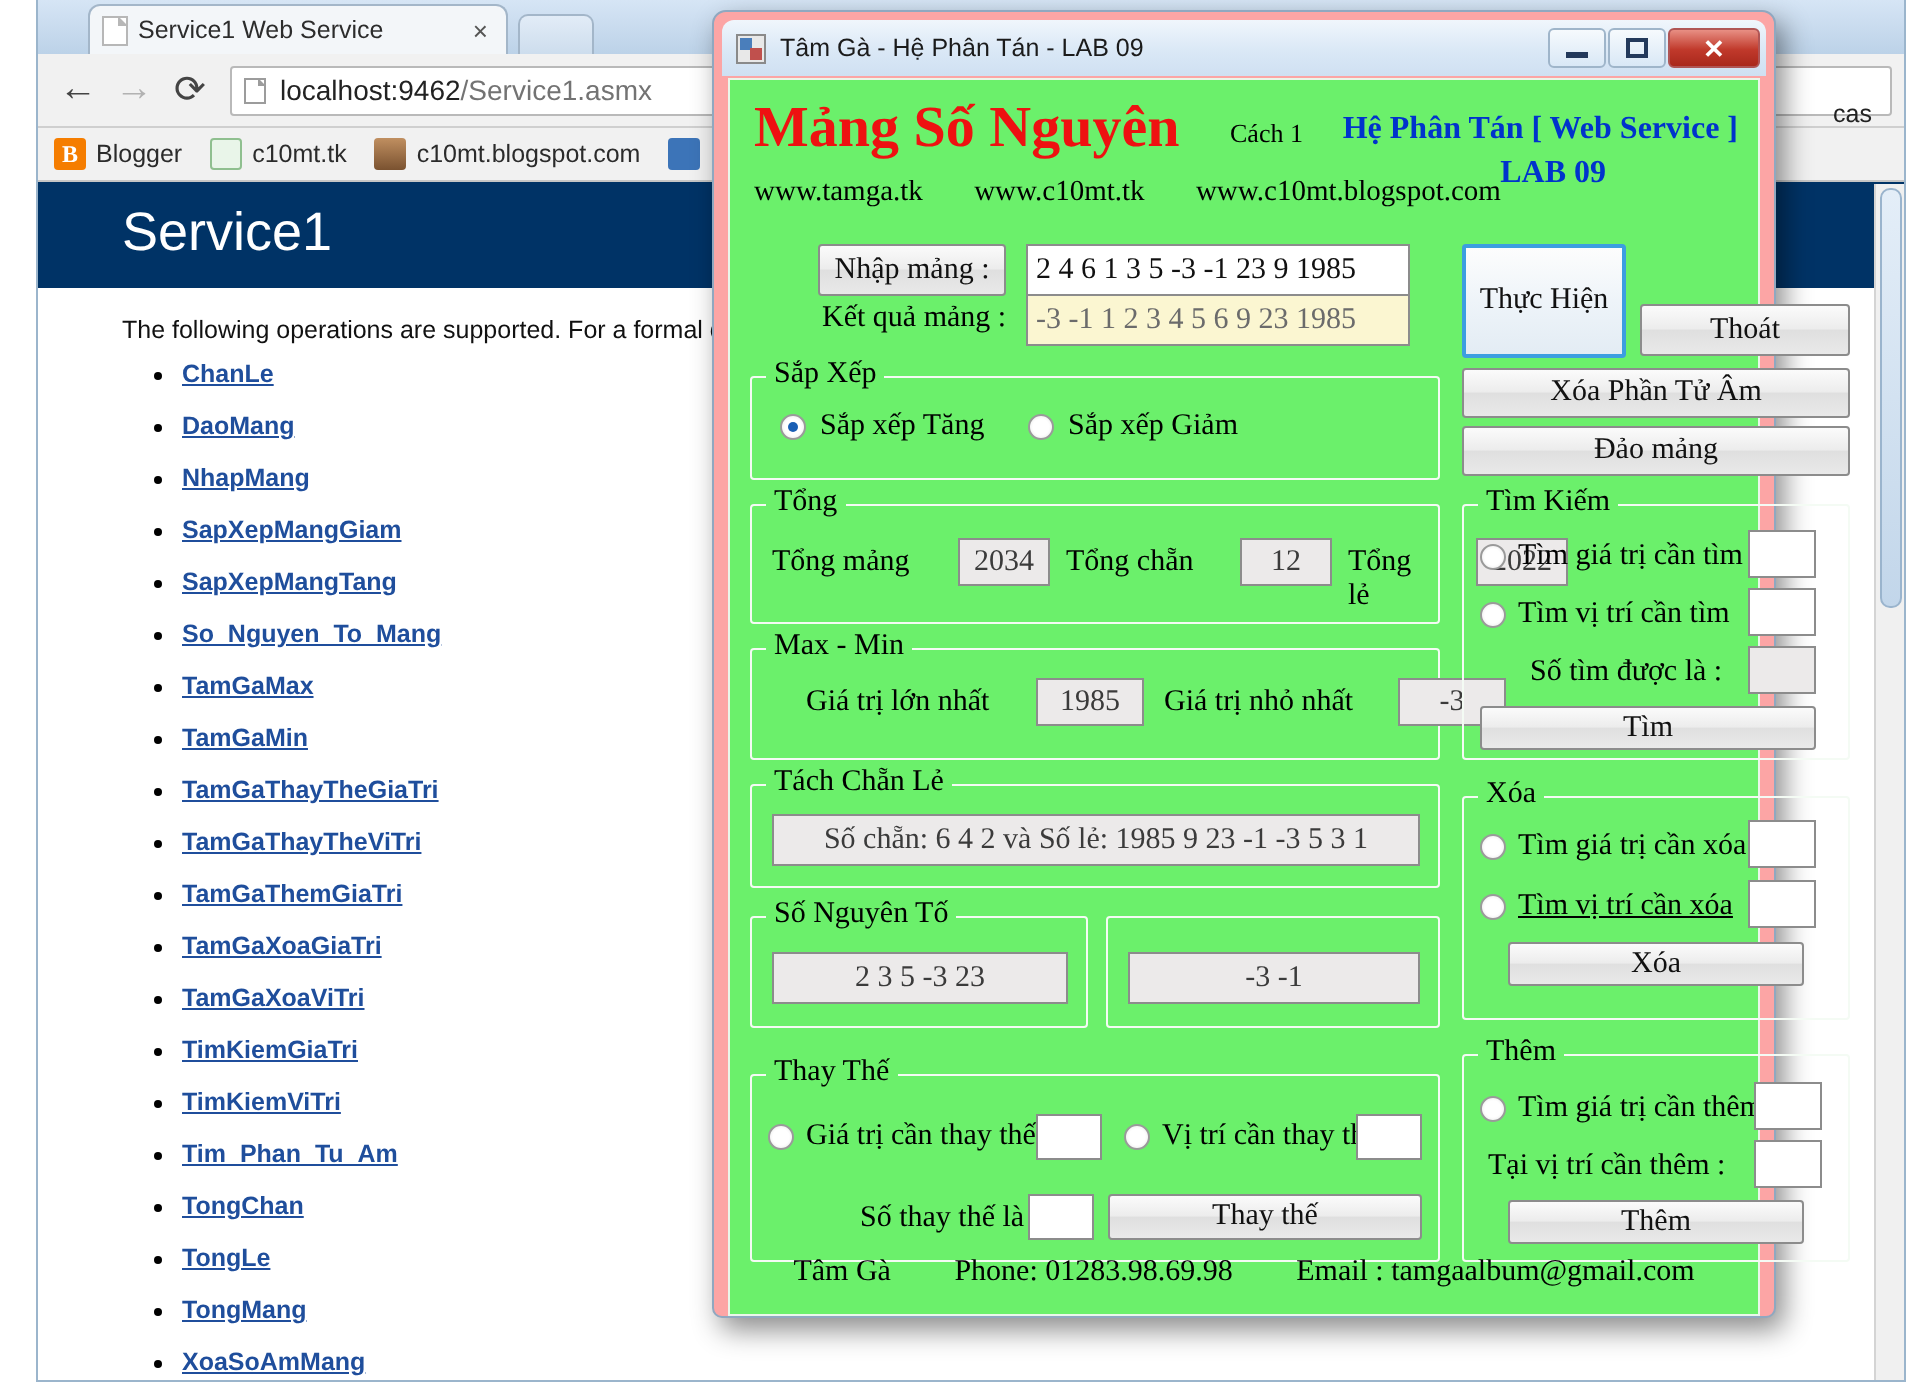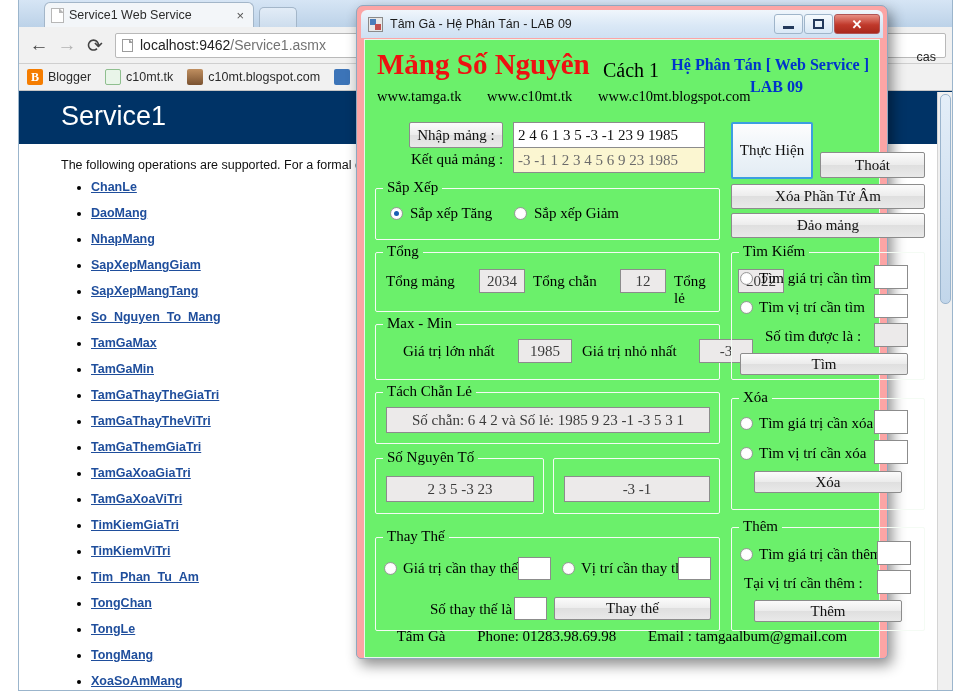--- a/index.html
+++ b/index.html
@@ -176,22 +176,22 @@
   }
 
   
   .banner { position: relative; height: 78px; }
   .banner .big-title {
     position: absolute; left: 12px; top: 8px;
     color: #ee1111; font-weight: bold; font-size: 29px;
     font-family: "Liberation Serif", serif;
   }
   .banner .cach {
-    position: absolute; left: 238px; top: 19px;
-    color: #000; font-size: 20px;
+    position: absolute; left: 250px; top: 19px;
+    color: #000; font-size: 13px;
   }
   .banner .blue1 {
     position: absolute; right: 10px; top: 16px;
     color: #0033cc; font-weight: bold; font-size: 16px;
   }
   .banner .blue2 {
     position: absolute; right: 76px; top: 38px;
     color: #0033cc; font-weight: bold; font-size: 16px;
   }
   .banner .sites {
@@ -460,21 +460,21 @@
 
       <div class="grp" style="left:366px;top:358px;width:194px;height:112px;">
         <span class="grp-title">Xóa</span>
         <div class="row" style="left:8px;top:16px;">
           <span class="radio"></span>
           <span class="lbl" style="margin-left:6px;">Tìm giá trị cần xóa</span>
         </div>
         <div class="tb" style="position:absolute;left:142px;top:11px;width:34px;height:24px;"></div>
         <div class="row" style="left:8px;top:46px;">
           <span class="radio"></span>
-          <span class="lbl" style="margin-left:6px;">Tìm vị trí cần xóa</span>
+          <span class="lbl" style="margin-left:6px;text-decoration:underline;">Tìm vị trí cần xóa</span>
         </div>
         <div class="tb" style="position:absolute;left:142px;top:41px;width:34px;height:24px;"></div>
         <div class="btn" style="position:absolute;left:22px;top:72px;width:148px;height:22px;">Xóa</div>
       </div>
 
       <div class="grp" style="left:366px;top:487px;width:194px;height:104px;">
         <span class="grp-title">Thêm</span>
         <div class="row" style="left:8px;top:18px;">
           <span class="radio"></span>
           <span class="lbl" style="margin-left:6px;">Tìm giá trị cần thêm</span>

